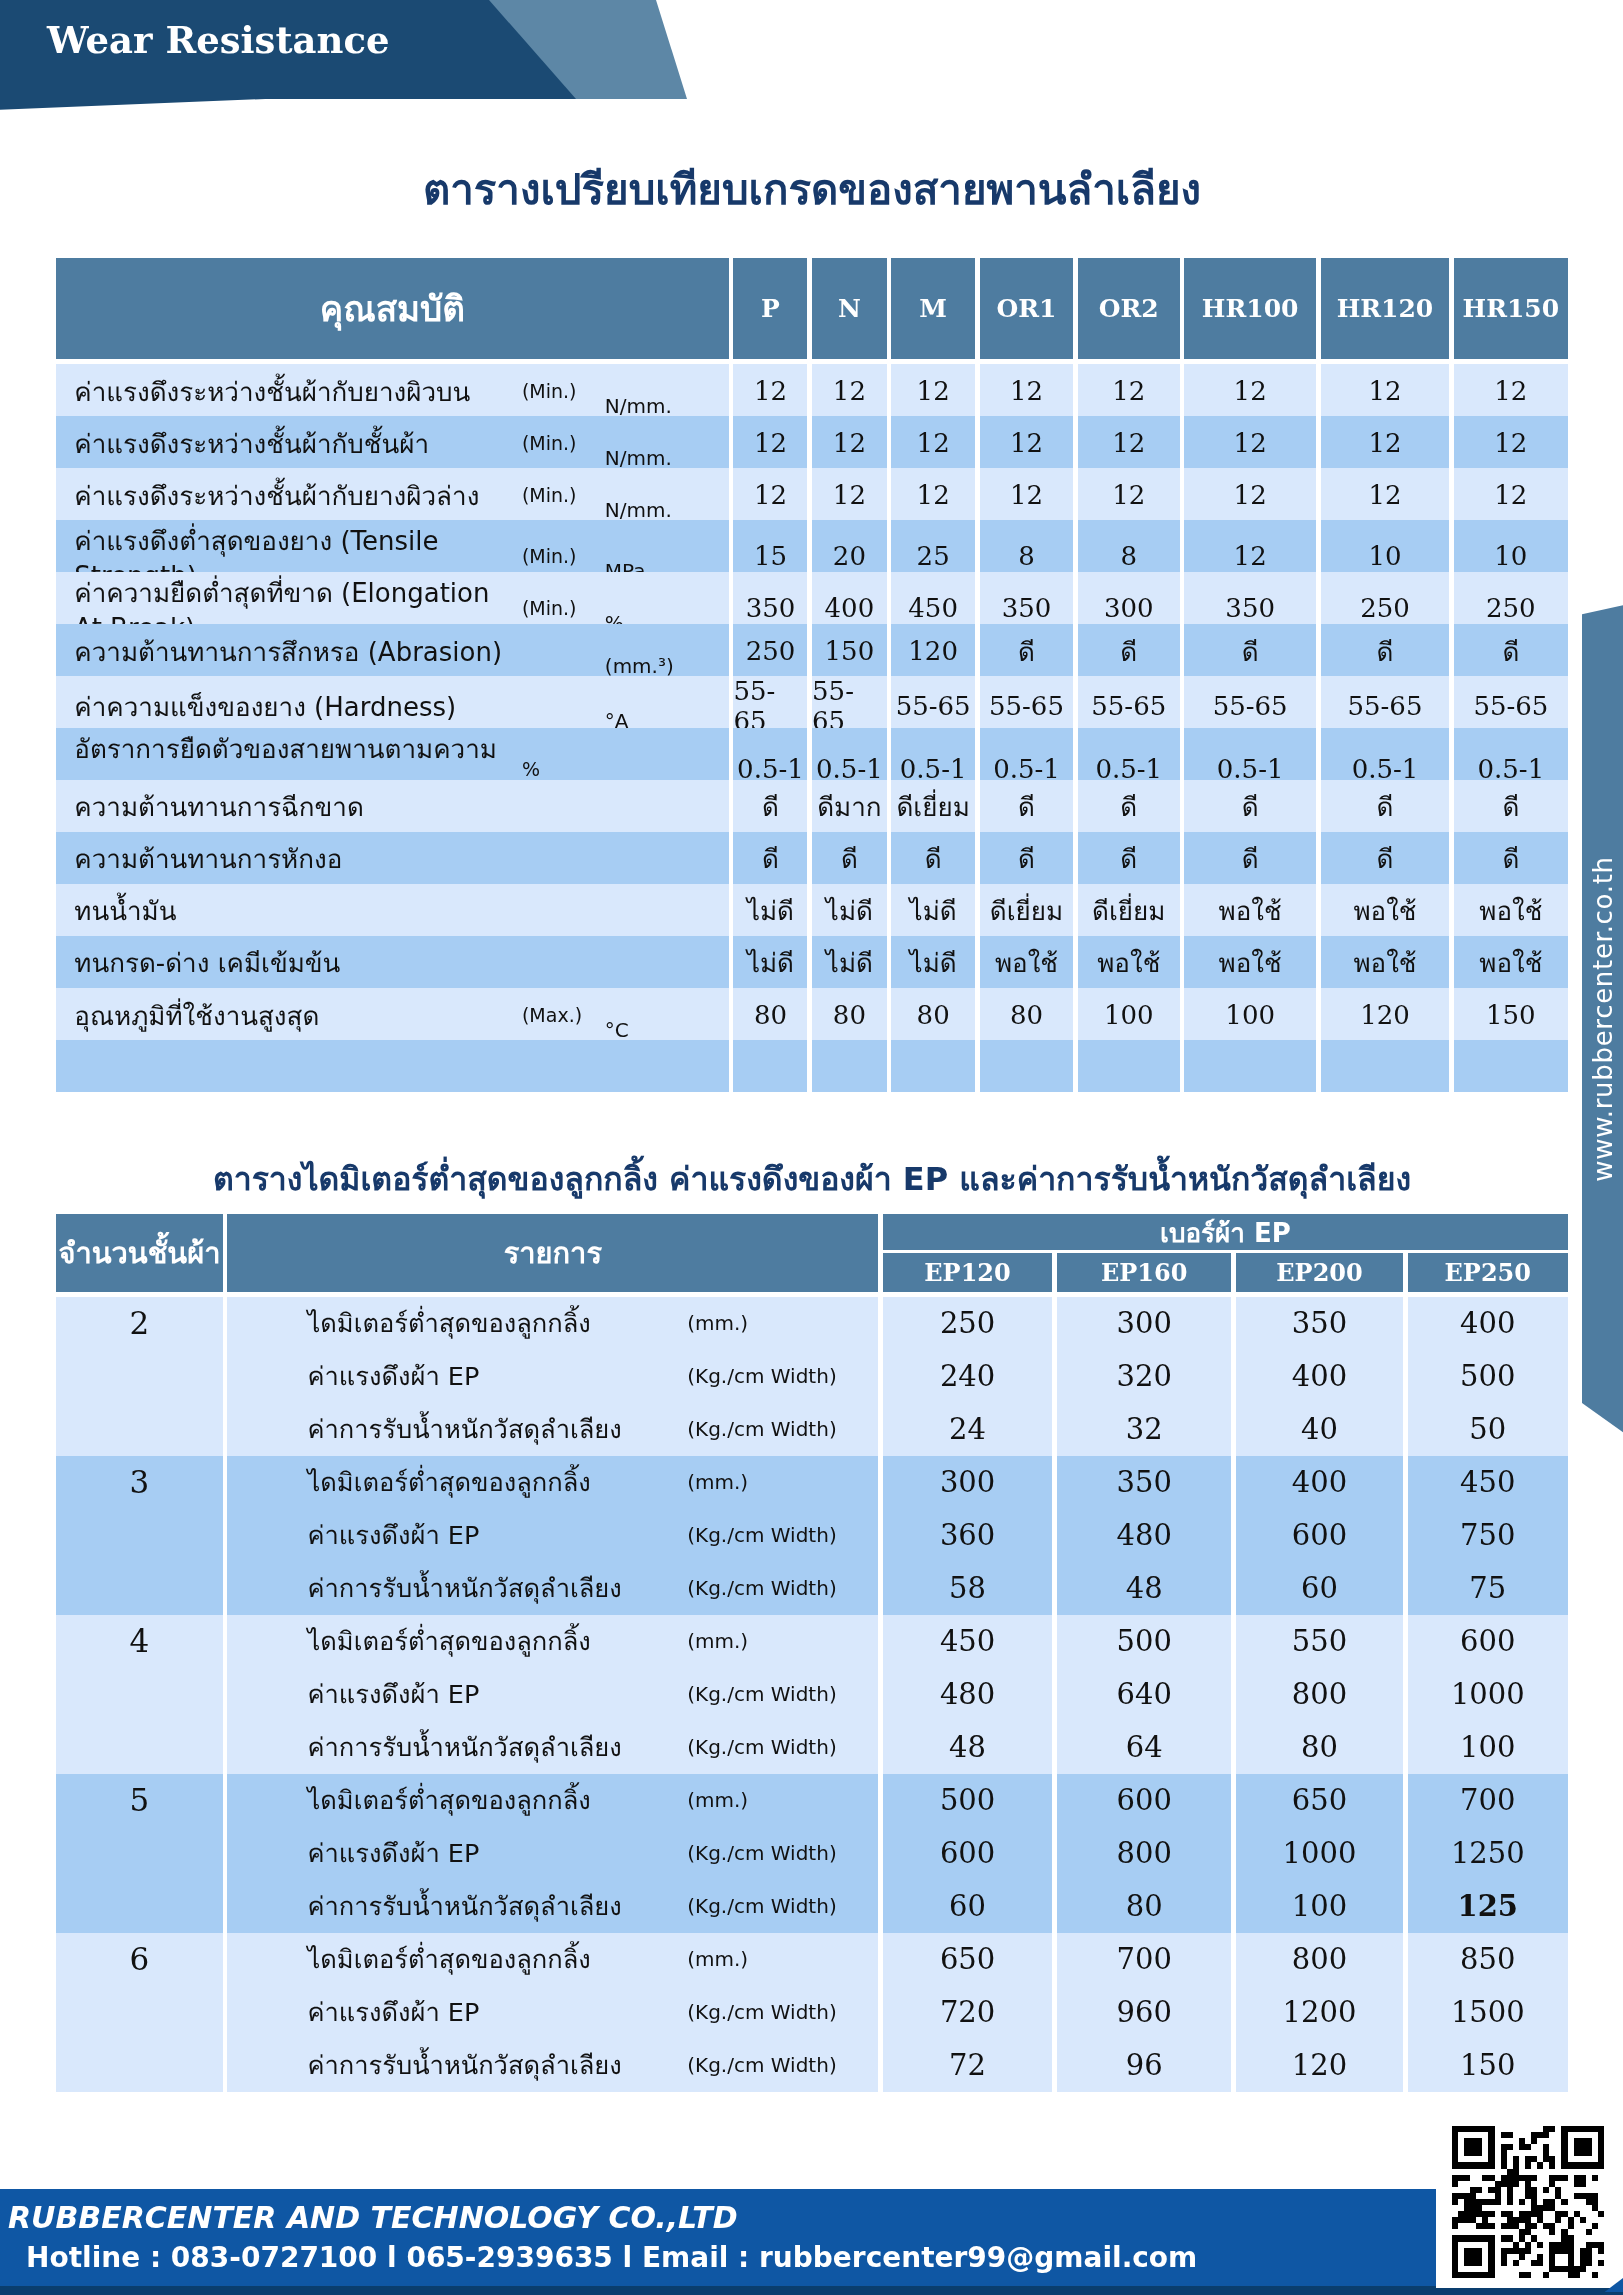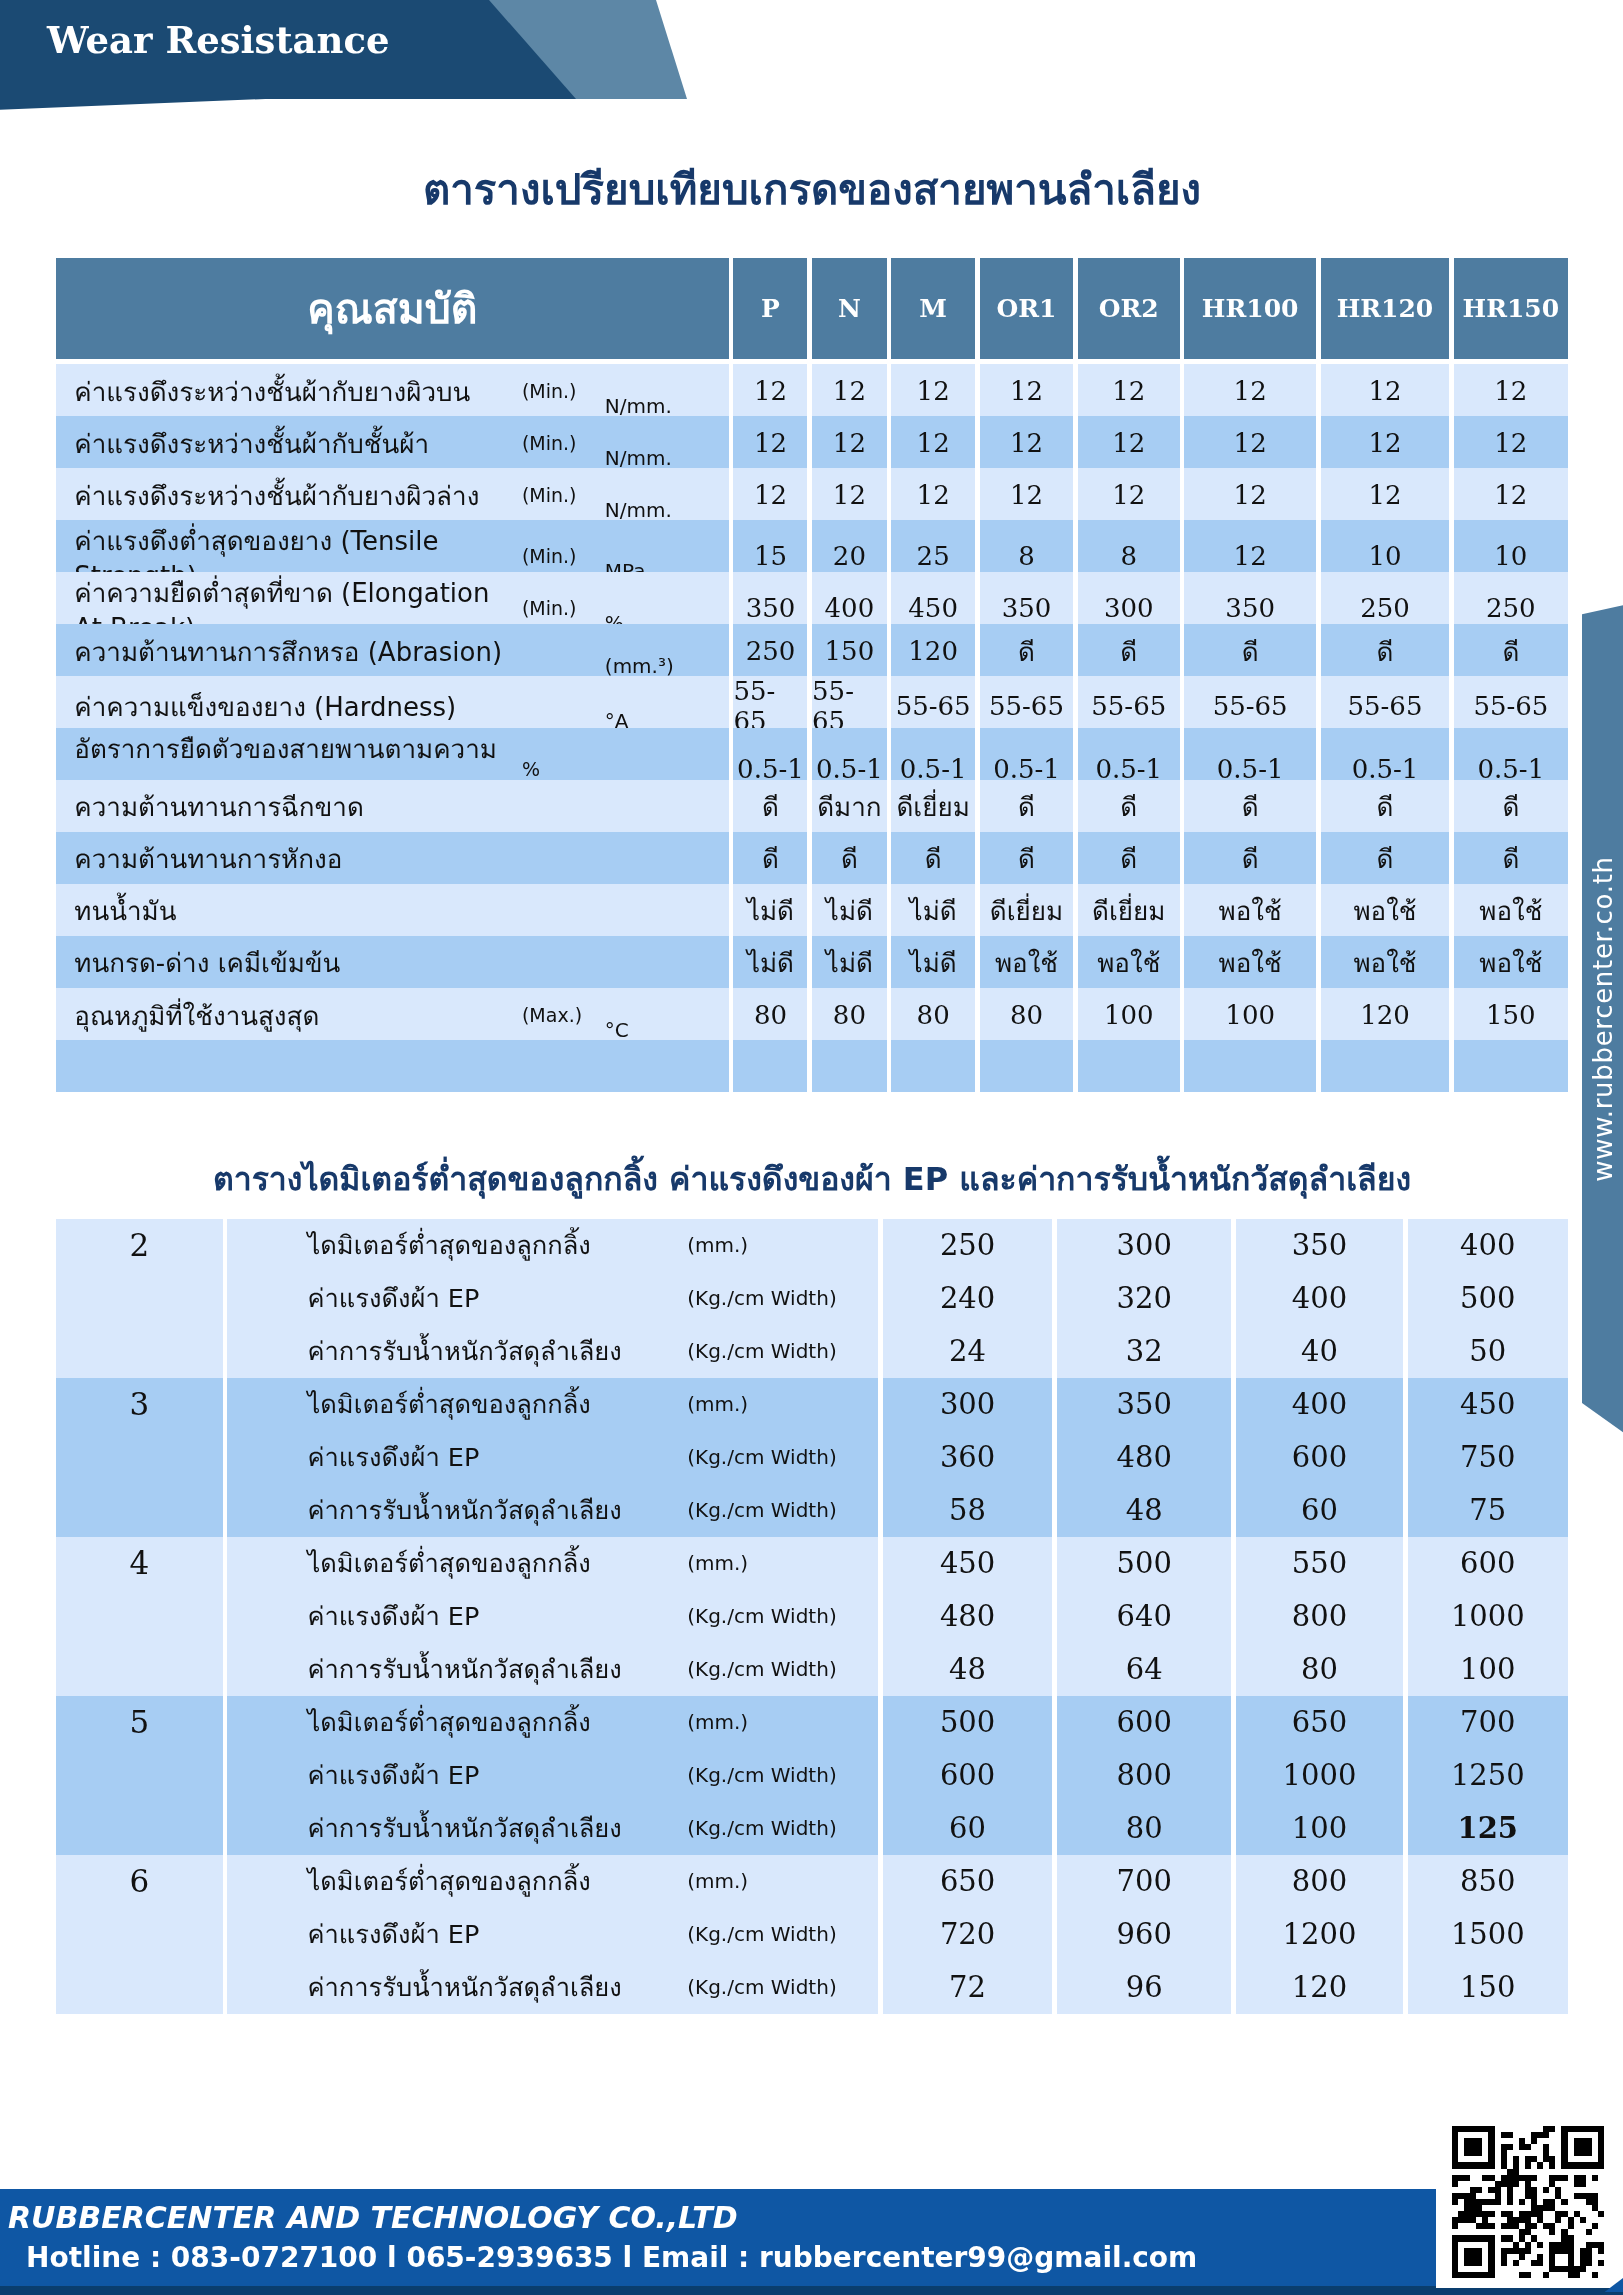--- a/index.html
+++ b/index.html
@@ -23,21 +23,21 @@
   
   .t1-grid{display:grid;grid-template-columns:1054fr 116fr 117fr 131fr 147fr 159fr 207fr 201fr 179fr;
     column-gap:4.6px;}
   .t2-grid{display:grid;grid-template-columns:259fr 1010fr 263fr 271fr 259fr 249fr;column-gap:4.6px;}
   .light>div{background:#d9e8fc;}
   .dark>div{background:#a7cdf3;}
   
   .table1{position:absolute;left:56px;top:258px;width:1512px;}
   .t1-header{height:101px;}
   .t1-header>div{background:#4e7ca0;color:#fff;display:flex;align-items:center;justify-content:center;}
-  .t1-prop{font-size:41px;font-weight:700;}
+  .t1-prop{font-size:35px;font-weight:700;}
   .t1-hcell{font-family:"DejaVu Serif",serif;font-weight:700;font-size:25px;}
   .t1-body{margin-top:5.2px;}
   .t1-row{height:52px;}
   .t1-row.filler{height:52px;}
   .t1-label{display:flex;align-items:center;padding-left:18.3px;font-size:26px;color:#111;}
   .t1-label .lbl{flex:1;}
   .t1-label .min{width:79px;font-size:19px;}
   .t1-label .unit{width:124px;font-size:20px;padding-left:3.9px;margin-top:30px;}
   .t1-val{display:flex;align-items:center;justify-content:center;
     font-family:"DejaVu Serif",serif;font-size:26px;color:#111;}
@@ -307,20 +307,30 @@
           <div class=""></div>
           <div class=""></div>
           <div class=""></div>
         </div>
       </div>
   </div>
 
   <div class="title2">ตารางไดมิเตอร์ต่ำสุดของลูกกลิ้ง ค่าแรงดึงของผ้า EP และค่าการรับน้ำหนักวัสดุลำเลียง</div>
 
   <div class="table2">
+    <div class="t2-grid t2-header" id="t2-header">
+      <div class="t2-layers-h">จำนวนชั้นผ้า</div>
+      <div class="t2-items-h">รายการ</div>
+      <div class="t2-ep-band">เบอร์ผ้า EP</div>
+
+    <div class="t2-subcell">EP120</div>
+        <div class="t2-subcell">EP160</div>
+        <div class="t2-subcell">EP200</div>
+        <div class="t2-subcell">EP250</div>
+      </div>
     <div class="t2-body" id="t2-body">
         <div class="t2-grid t2-group light">
           <div class="t2-layer-cell" style="grid-area: 1 / 1 / span 3;">2</div>
           <div class="t2-item" style="grid-area: 1 / 2;">
             <div class="lbl">ไดมิเตอร์ต่ำสุดของลูกกลิ้ง</div>
             <div class="unit">(mm.)</div>
           </div>
           <div class="t2-val" style="grid-area: 1 / 3;">250</div>
           <div class="t2-val" style="grid-area: 1 / 4;">300</div>
           <div class="t2-val" style="grid-area: 1 / 5;">350</div>

